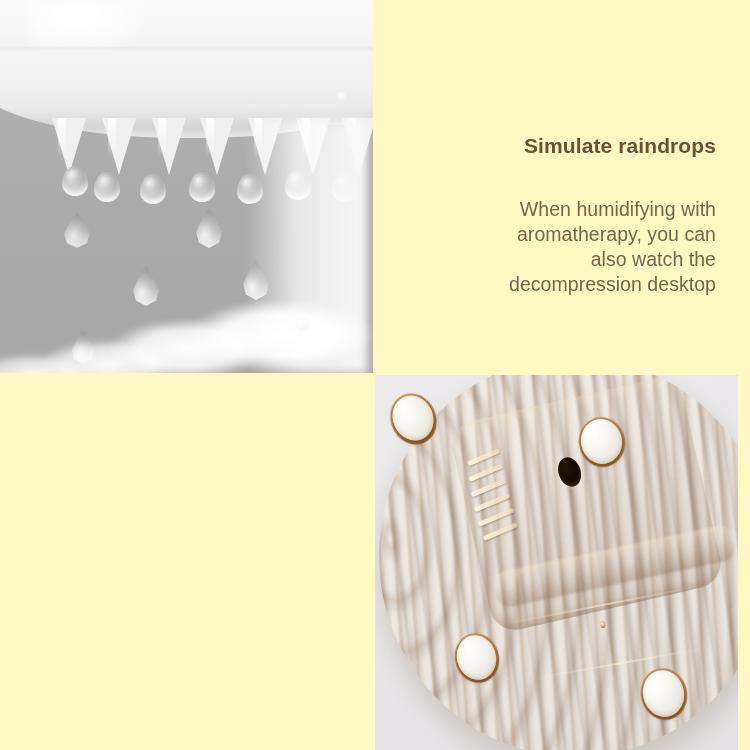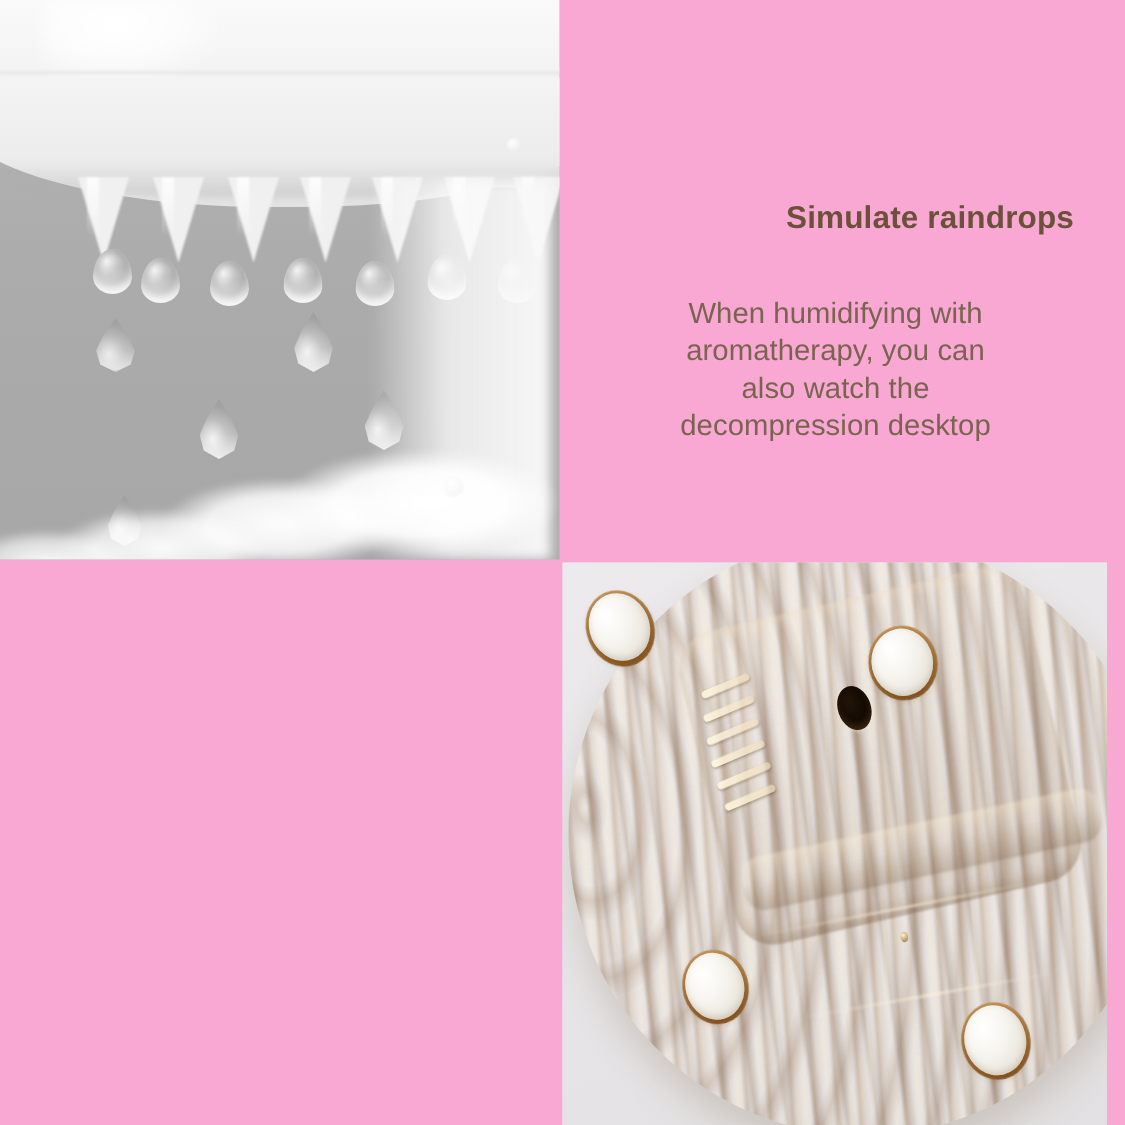--- a/index.html
+++ b/index.html
@@ -13,21 +13,21 @@
     background: #ffffff;
     font-family: "Liberation Sans", sans-serif;
     overflow: hidden;
     position: relative;
   }
 
   .page {
     position: relative;
     width: 750px;
     height: 750px;
-    background: #f9a8d4;
+    background: #fef9c3;
   }
 
   
   .photo-raindrops {
     position: absolute;
     left: 0;
     top: 0;
     width: 373px;
     height: 373px;
     overflow: hidden;
@@ -358,21 +358,21 @@
   }
   .feature-body {
     margin: 0;
     font-family: "Liberation Sans", sans-serif;
     font-weight: normal;
     font-size: 19.5px;
     line-height: 25px;
     color: #7a6450;
     letter-spacing: 0.05px;
   }
-  .tb-right .feature-body { margin-top: 37px; text-align: center; }
+  .tb-right .feature-body { margin-top: 37px; }
   .tb-left  .feature-body { margin-top: 40px; }
   .feature-body .line { display: block; white-space: pre; }
 </style>
 </head>
 <body>
 
 <div class="page">
 
   <div class="photo-raindrops">
 

